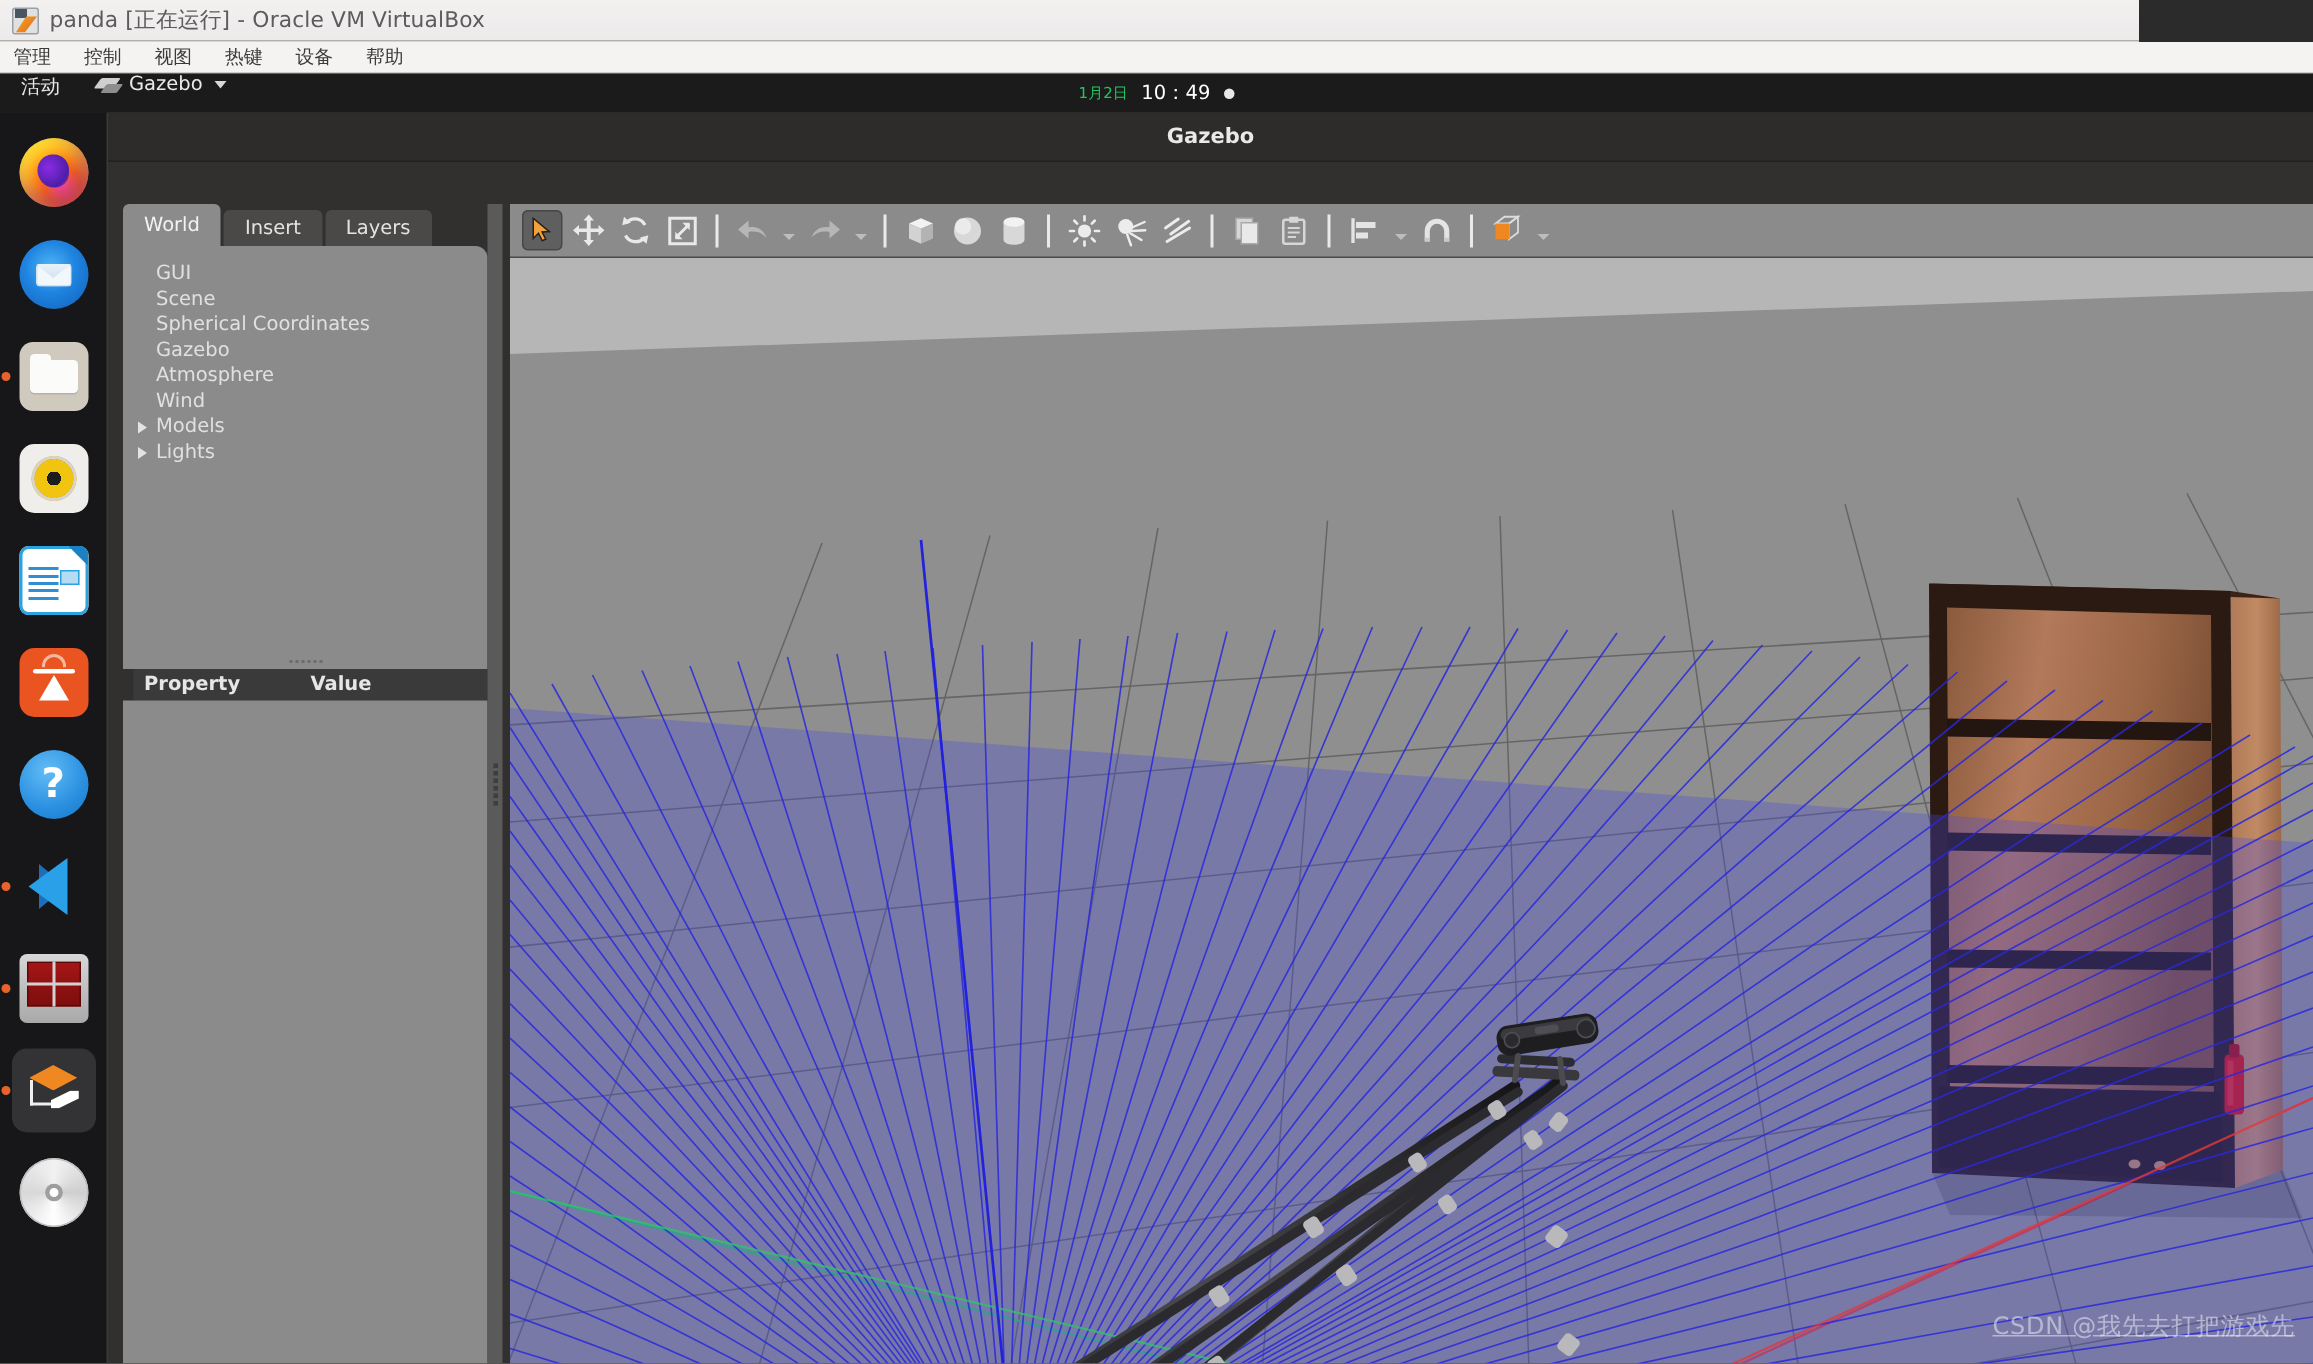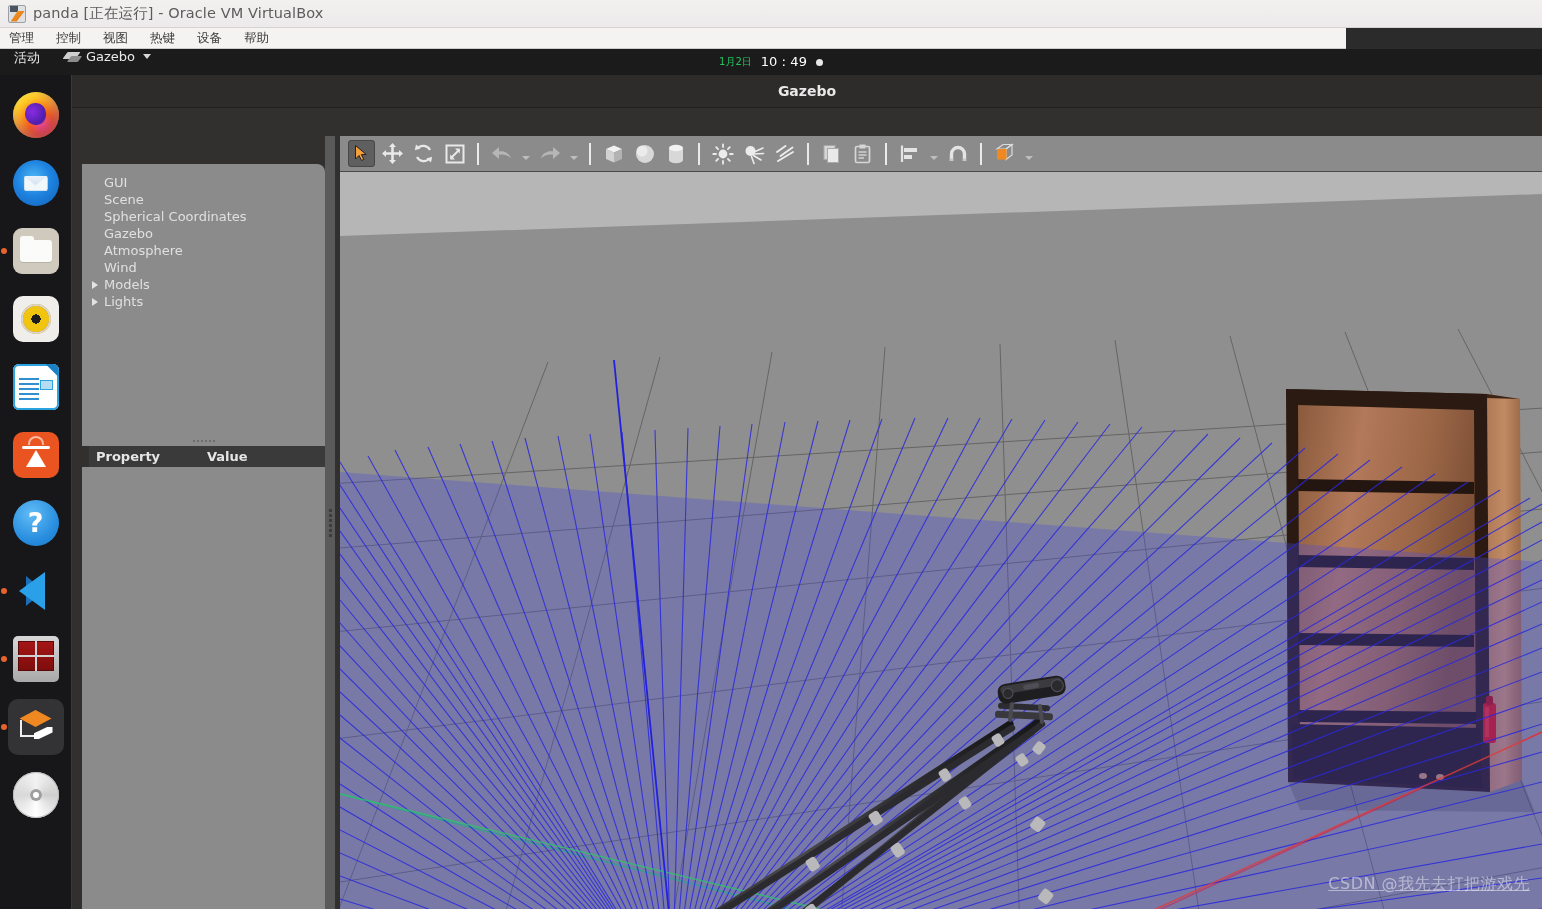--- a/index.html
+++ b/index.html
@@ -4,37 +4,37 @@
 <style>
   * { margin:0; padding:0; box-sizing:border-box; }
   html,body { width:1542px; height:909px; overflow:hidden; }
   body {
     font-family:"DejaVu Sans","Liberation Sans",sans-serif;
     background:#2b2b2b; position:relative;
   }
 
   
   #vbox-titlebar {
-    position:absolute; left:0; top:0; width:1542px; height:28px;
+    position:absolute; left:0; top:0; width:1426px; height:28px;
     background:linear-gradient(#f2f1f0,#eceaea);
     border-bottom:1px solid #d7d3d0;
     display:flex; align-items:center; padding-left:8px; gap:7px;
   }
   #vbox-icon { width:18px; height:18px; position:relative; flex:0 0 auto; }
   #vbox-icon .k1 { position:absolute; left:0; top:0; width:18px; height:18px;
     background:#dfe0e2; border:1px solid #9aa0a6; border-radius:2px; }
   #vbox-icon .k2 { position:absolute; left:2px; top:1px; width:8px; height:6px;
     background:#4a5561; }
   #vbox-icon .k3 { position:absolute; left:1px; top:6px; width:16px; height:11px;
     background:linear-gradient(135deg,#f6a623 0%,#e8821e 60%,#d06a12 100%);
     clip-path:polygon(10% 100%,55% 0%,100% 0%,48% 100%);
   }
   #vbox-title-text { font-size:14.5px; color:#5c5c5c; letter-spacing:.1px; }
   #vbox-menubar {
-    position:absolute; left:0; top:28px; width:1346px; height:21px;
+    position:absolute; left:0; top:28px; width:1542px; height:21px;
     background:#f4f3f2; border-bottom:1px solid #cfcbc8;
     display:flex; align-items:center; padding-left:9px; gap:22px;
   }
   #vbox-menubar .vb-menu { font-size:12.5px; color:#3b3b3b; }
 
   
   #gnome-topbar {
     position:absolute; left:0; top:49px; width:1542px; height:26px;
     background:#1b1b1b; display:flex; align-items:flex-start;
   }
@@ -299,20 +299,25 @@
 <div id="gz-window">
 
   <div id="gz-titlebar">
     <span id="gz-title">Gazebo</span>
   </div>
 
 
   <div id="gz-body">
 
     <div id="left-panel">
+      <div id="tabs">
+        <div class="tab active">World</div>
+        <div class="tab">Insert</div>
+        <div class="tab">Layers</div>
+      </div>
 
       <div id="tree-box">
         <div class="tree-row">
           <span class="ind"></span>
           <span>GUI</span>
         </div>
         <div class="tree-row">
           <span class="ind"></span>
           <span>Scene</span>
         </div>

